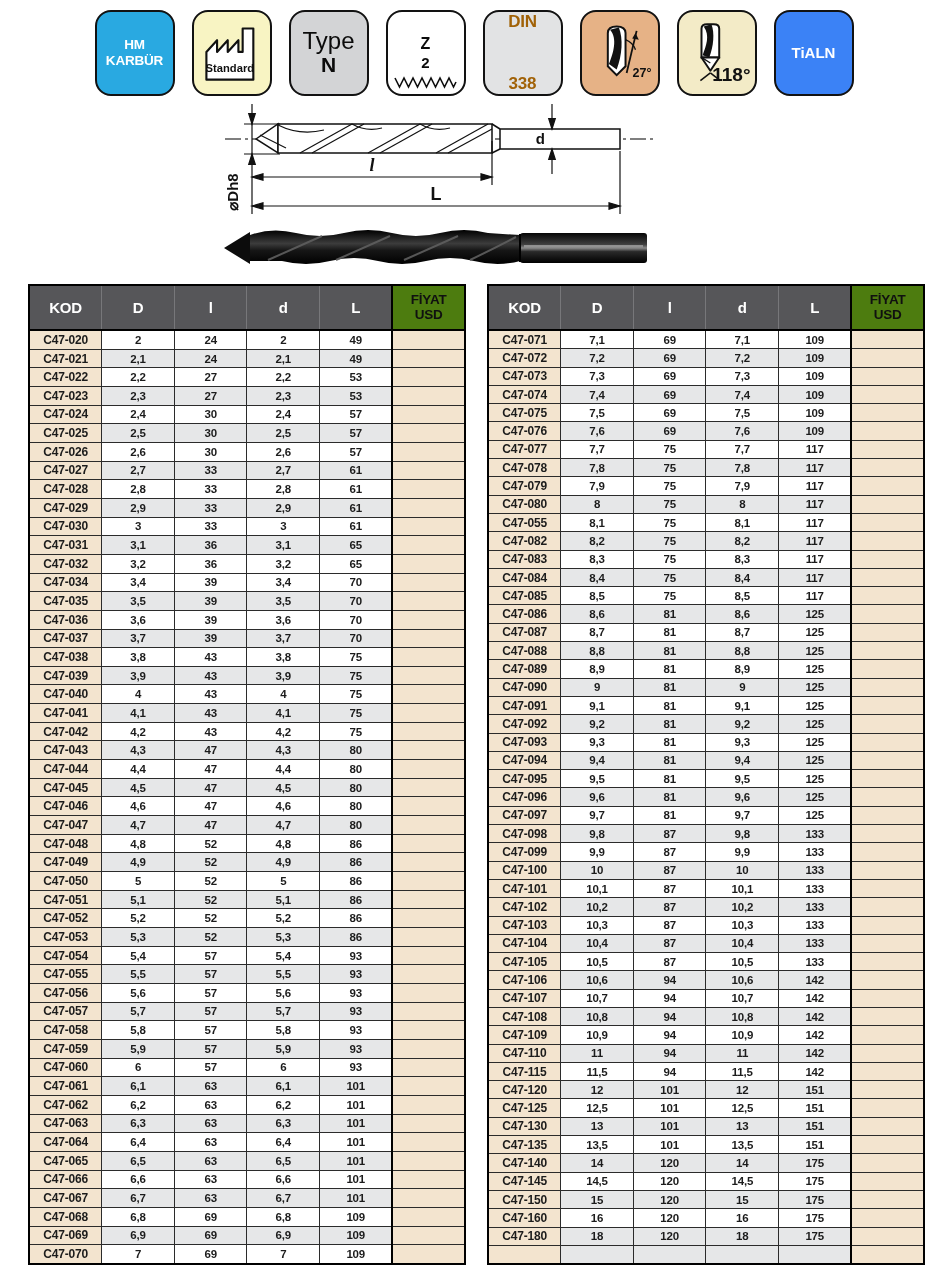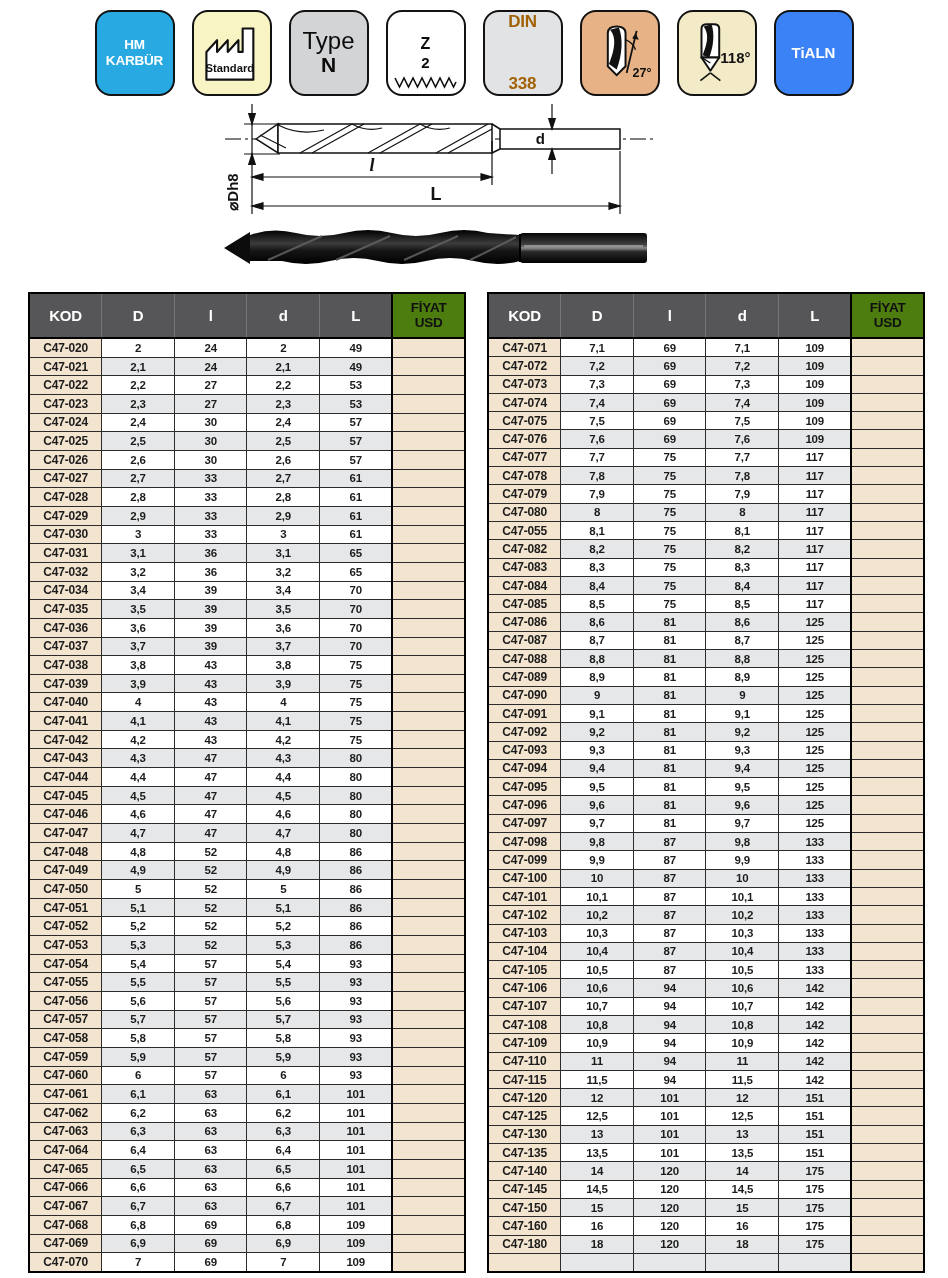--- a/index.html
+++ b/index.html
@@ -16,27 +16,27 @@
   .b-hm .bl{font-size:13.5px;}
   .b-type .t1{font-size:24px;font-weight:400;line-height:1.0;}
   .b-type .t2{font-size:21px;font-weight:bold;line-height:1.1;}
   .b-z .t1{font-size:16px;font-weight:bold;line-height:1.2;}
   .b-z .t2{font-size:15px;font-weight:bold;line-height:1.2;}
   .b-z svg{position:absolute;bottom:5px;left:6px;}
   .b-din .bl{font-size:17px;line-height:1.2;}
   .b-tialn .bl{font-size:15px;letter-spacing:0;}
   .angle-label{position:absolute;font-weight:bold;font-size:12.5px;color:#111;}
   .b-27 .angle-label{right:6px;bottom:14px;}
-  .b-118 .angle-label{right:4px;bottom:28px;font-size:15px;}
+  .b-118 .angle-label{right:4px;bottom:8px;font-size:19px;}
 
   
   .figure{display:block;}
 
   
-  .tables{display:flex;gap:21px;padding-left:28px;margin-top:8px;}
+  .tables{display:flex;gap:21px;padding-left:28px;margin-top:0;}
   table.spec{border-collapse:collapse;width:438px;table-layout:fixed;
              border:2px solid #000;}
   table.spec th{background:var(--header-bg);color:#fff;font-size:15px;font-weight:bold;
                 height:41px;border:1px solid #77777a;border-bottom:2px solid #000;
                 letter-spacing:-0.2px;}
   table.spec th.price-h{background:#4d7c0f;color:#101010;font-size:13.5px;line-height:1.1;
                 border-left:2px solid #000;}
   table.spec td{border:1px solid #2b2b2b;height:17.3px;padding:0;text-align:center;
                 font-size:11.5px;font-weight:bold;color:#1c1c1c;letter-spacing:-0.2px;}
   table.spec td.kod{background:var(--kod-bg);font-size:12px;}

